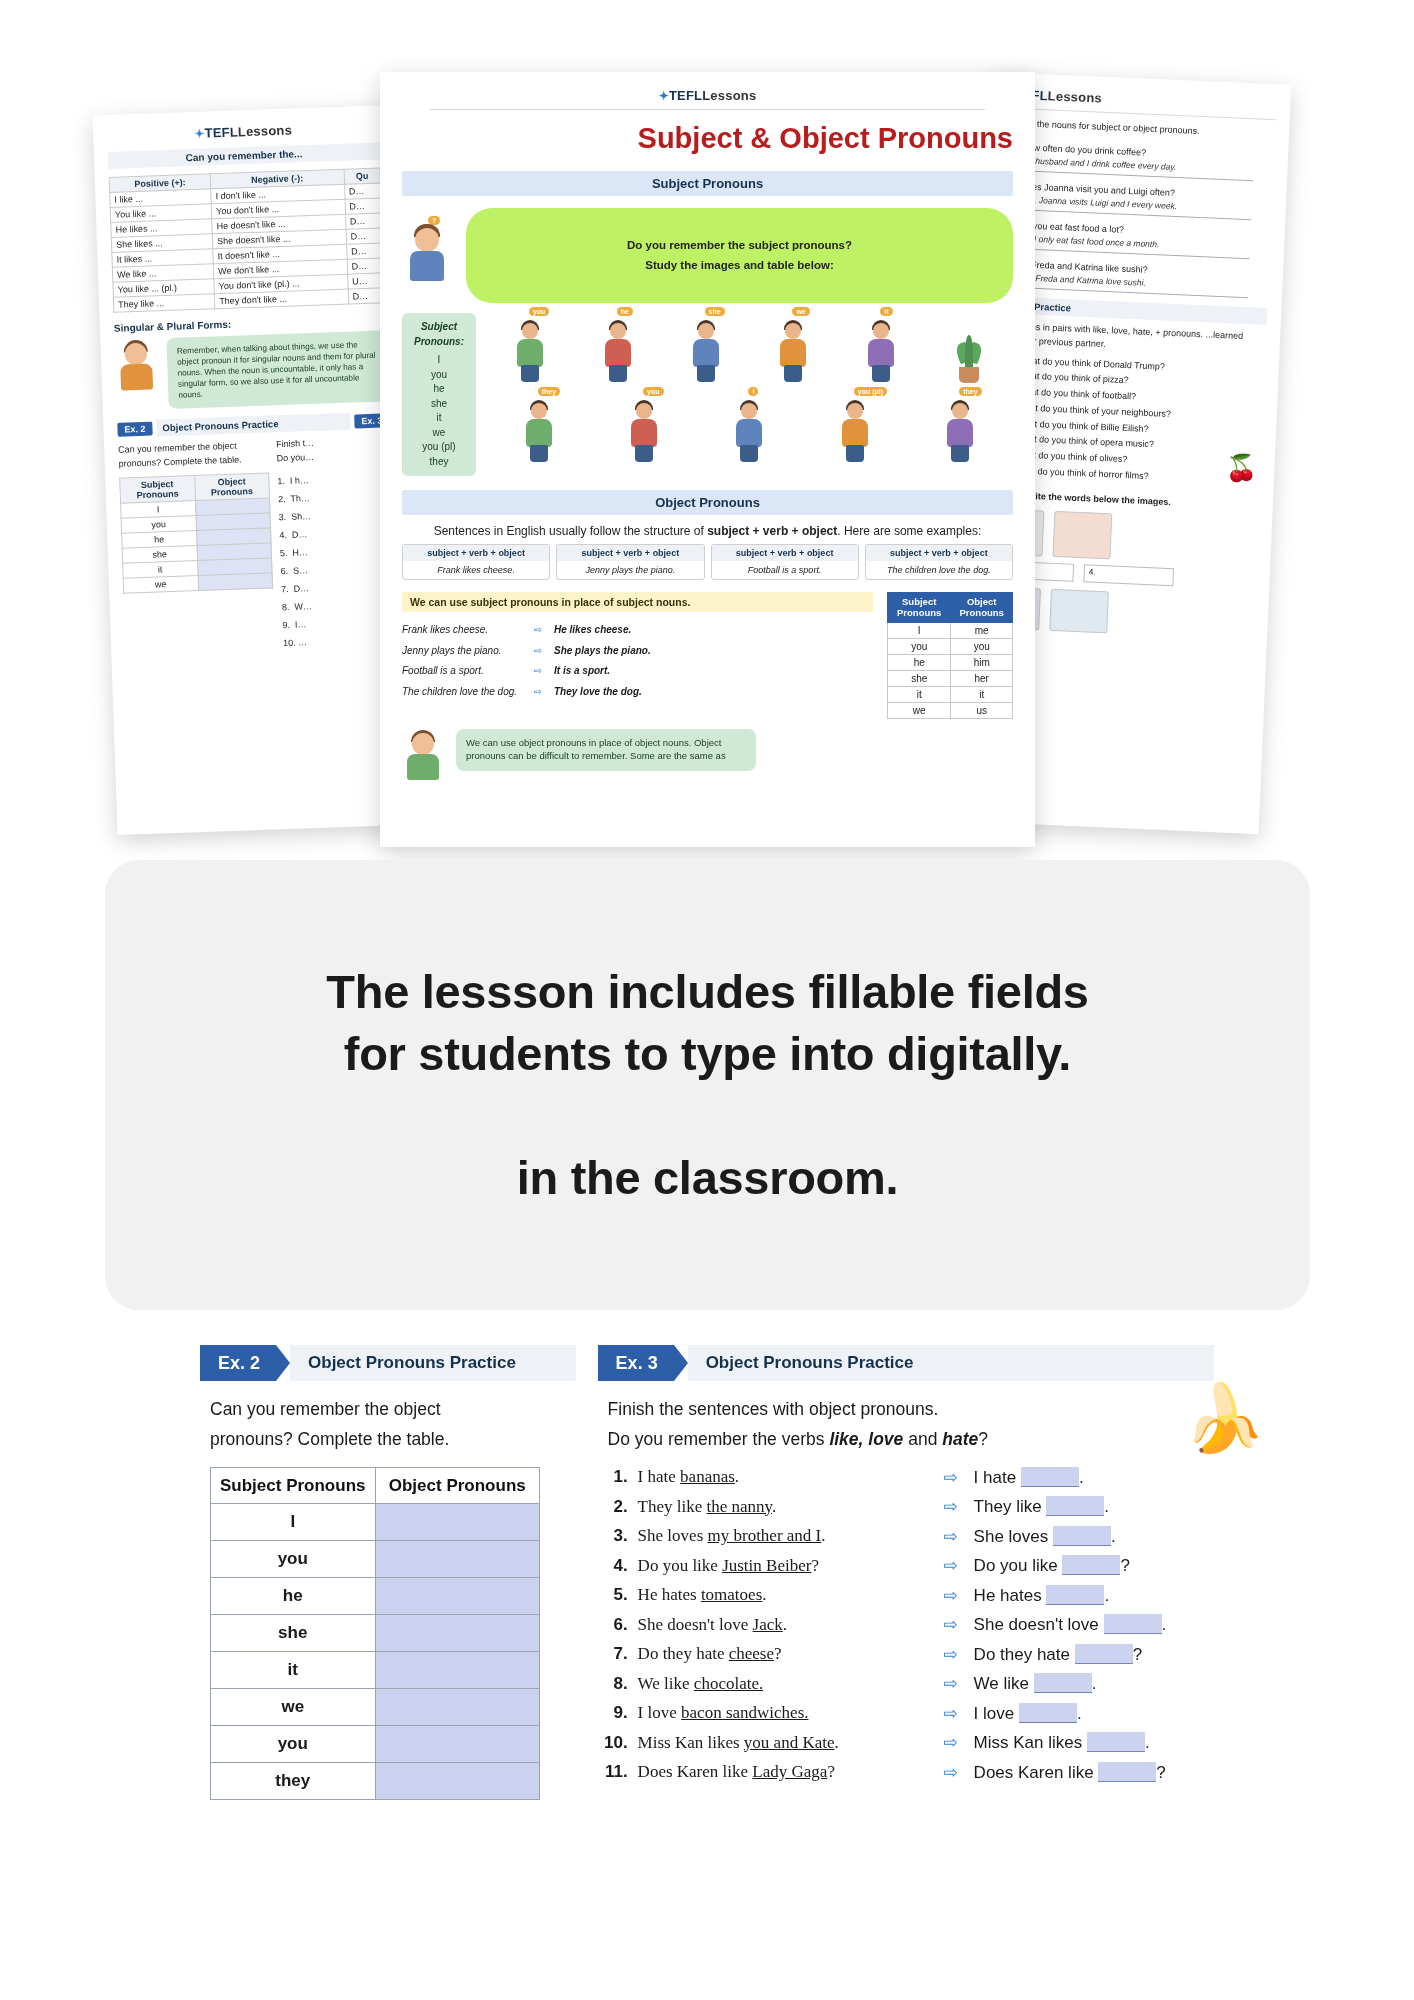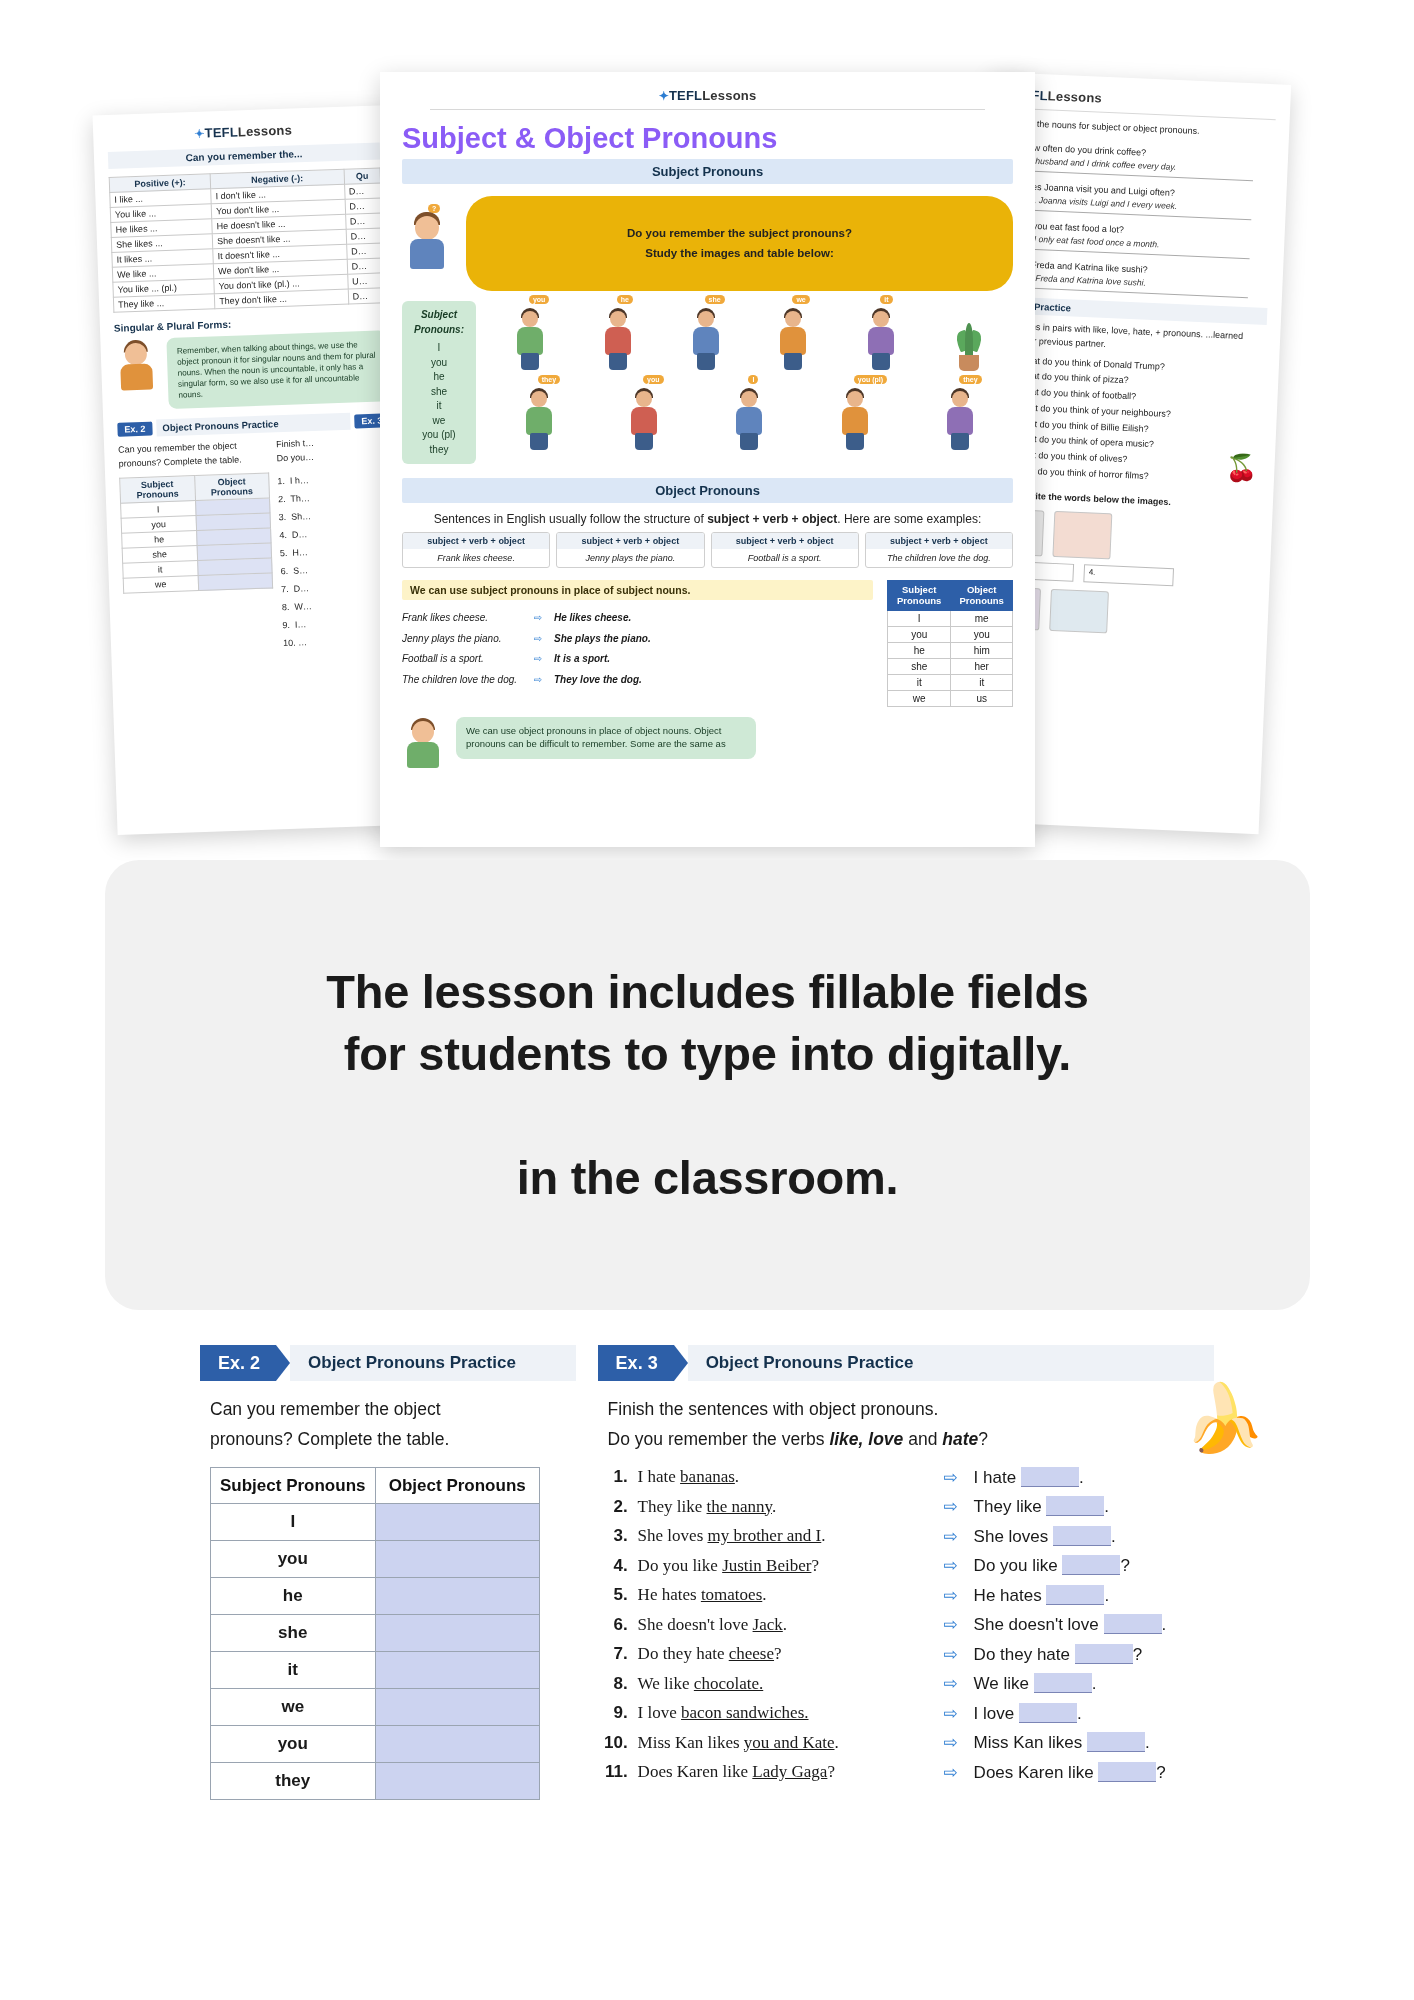--- a/index.html
+++ b/index.html
@@ -47,38 +47,38 @@
     font-weight: bold;
     letter-spacing: .2px;
     color: #16324f;
     position: relative;
   }
   .brand .bi { color: #2d7dd2; font-size: 12px; }
   .brand .lessons { font-weight: 600; color: #333; }
   .brand-rule { border-top: 1px solid #d8d8d8; margin: 6px 28px 0; }
 
   .doc-title {
-    text-align: left;
+    text-align: right;
     font-size: 29px;
     font-weight: bold;
-    margin: 12px 0 4px;
-    color: #8b5cf6;
+    margin: 12px 0 16px;
+    color: #b91c1c;
   }
   .band {
     background: #dbe7f6;
     text-align: center;
     font-size: 13px;
     font-weight: bold;
     padding: 5px 0;
     color: #14324d;
     border-radius: 2px;
   }
 
   .speech {
-    background: #eab308;
+    background: #bef264;
     border-radius: 26px;
     padding: 28px 18px;
     text-align: center;
     font-size: 11.5px;
     font-weight: 600;
     line-height: 1.7;
     color: #222;
   }
 
   .figrow { display: flex; align-items: flex-end; justify-content: space-around; }

